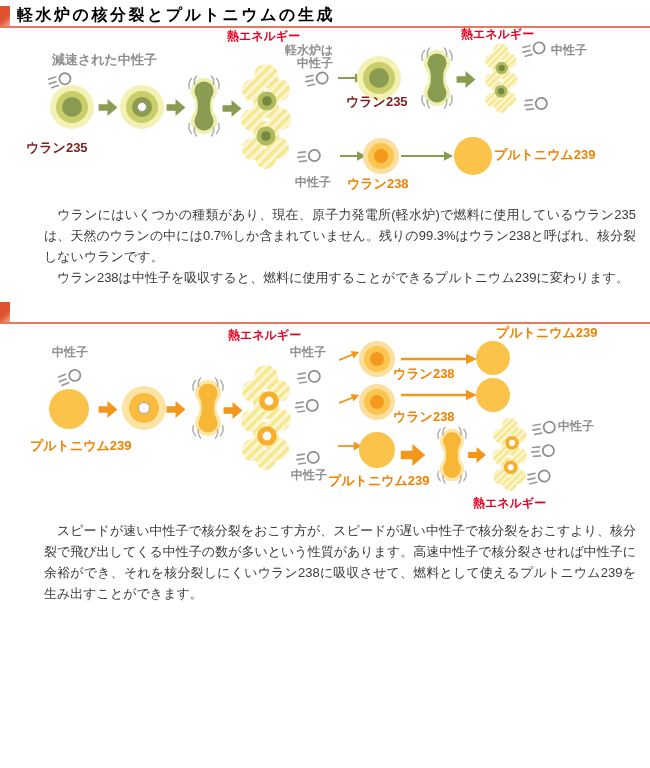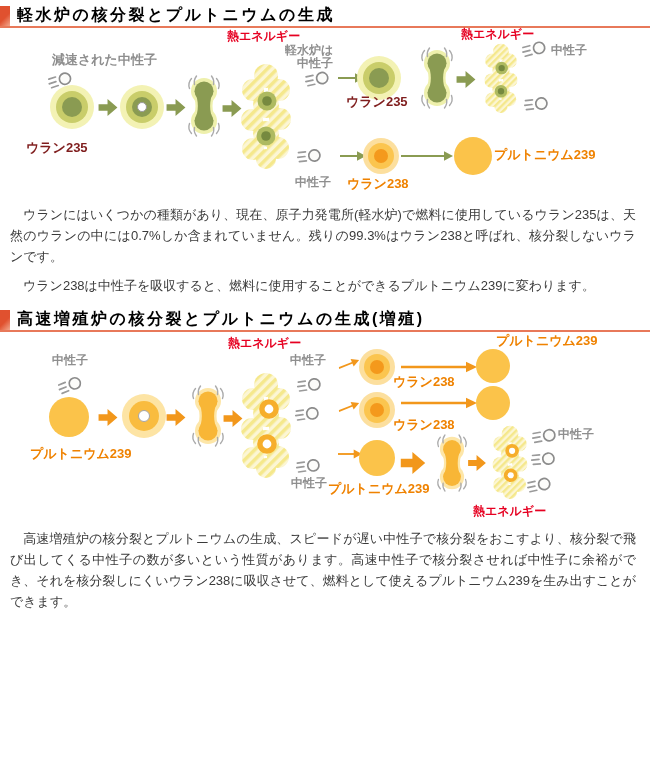--- a/index.html
+++ b/index.html
@@ -12,23 +12,23 @@
   .d2{height:190px;}
   .lbl{position:absolute;font-weight:bold;font-size:12px;white-space:nowrap;line-height:13px;}
   .l13{font-size:13px;}
   .red{color:#e60021}.org{color:#ef8200}.olv{color:#7f1d1d}.gry{color:#8e8e8e}
   .cg{color:#8a9b52}.co{color:#f2971b}
   .db-g{--glow:#eef0ac;--body:#8a9b52}
   .db-o{--glow:#fde6a8;--body:#f8b636}
   .ic{position:absolute;}
   .atom{position:absolute;border-radius:50%;}
   .atom i{position:absolute;border-radius:50%;display:block;}
-  .tb{margin-top:10px;}
+  .tb{margin-top:10px;padding-left:34px;}
   .tb p{margin:0;padding:0 14px 0 10px;font-size:13px;line-height:21px;color:#3a3a3a;text-align:justify;}
-  .tb p + p{margin-top:8px;}
+  .tb p + p{margin-top:0;}
   .sec2{margin-top:12px;}
 </style>
 </head>
 <body>
 
 <svg width="0" height="0" style="position:absolute" aria-hidden="true">
   <defs>
     <pattern id="stripes" width="7" height="7" patternUnits="userSpaceOnUse" patternTransform="rotate(45)">
       <rect width="7" height="7" fill="#fcf6d4"></rect>
         <rect width="3.5" height="7" fill="#f5e88c"></rect>
@@ -205,21 +205,20 @@
   <span class="lbl org l13" style="left:494px;top:120px">プルトニウム239</span>
 </div>
 
 <div class="tb">
   <p>　ウランにはいくつかの種類があり、現在、原子力発電所(軽水炉)で燃料に使用しているウラン235は、天然のウランの中には0.7%しか含まれていません。残りの99.3%はウラン238と呼ばれ、核分裂しないウランです。</p>
   <p>　ウラン238は中性子を吸収すると、燃料に使用することができるプルトニウム239に変わります。</p>
 </div>
 
 <div class="sec-h sec2">
   <span class="hbar"></span>
-  <h2>高速増殖炉の核分裂とプルトニウムの生成(増殖)</h2>
 </div>
 
 <div class="diagram d2">
 
   <span class="lbl red" style="left:228px;top:5px">熱エネルギー</span>
   <span class="lbl gry" style="left:52px;top:22px">中性子</span>
   <svg class="ic" style="left:58px;top:44px;transform:rotate(-22deg)" width="26" height="20">
       <use href="#sym-neutron"></use>
     </svg>
   <div class="atom" style="left:49px;top:65px;width:40px;height:40px;background:#fbc34a"></div>
@@ -306,14 +305,14 @@
     </svg>
   <svg class="ic" style="left:527px;top:144px;transform:rotate(-12deg)" width="26" height="20">
       <use href="#sym-neutron"></use>
     </svg>
   <span class="lbl gry" style="left:558px;top:96px">中性子</span>
   <span class="lbl org l13" style="left:328px;top:150px">プルトニウム239</span>
   <span class="lbl red" style="left:473px;top:173px">熱エネルギー</span>
 </div>
 
 <div class="tb" style="margin-top:6px">
-  <p>　高速増殖炉の核分裂とプルトニウムの生成、スピードが遅い中性子で核分裂をおこすより、核分裂で飛び出してくる中性子の数が多いという性質があります。高速中性子で核分裂させれば中性子に余裕ができ、それを核分裂しにくいウラン238に吸収させて、燃料として使えるプルトニウム239を生み出すことができます。</p>
+  <p>　スピードが速い中性子で核分裂をおこす方が、スピードが遅い中性子で核分裂をおこすより、核分裂で飛び出してくる中性子の数が多いという性質があります。高速中性子で核分裂させれば中性子に余裕ができ、それを核分裂しにくいウラン238に吸収させて、燃料として使えるプルトニウム239を生み出すことができます。</p>
 </div>
 
 </body></html>

